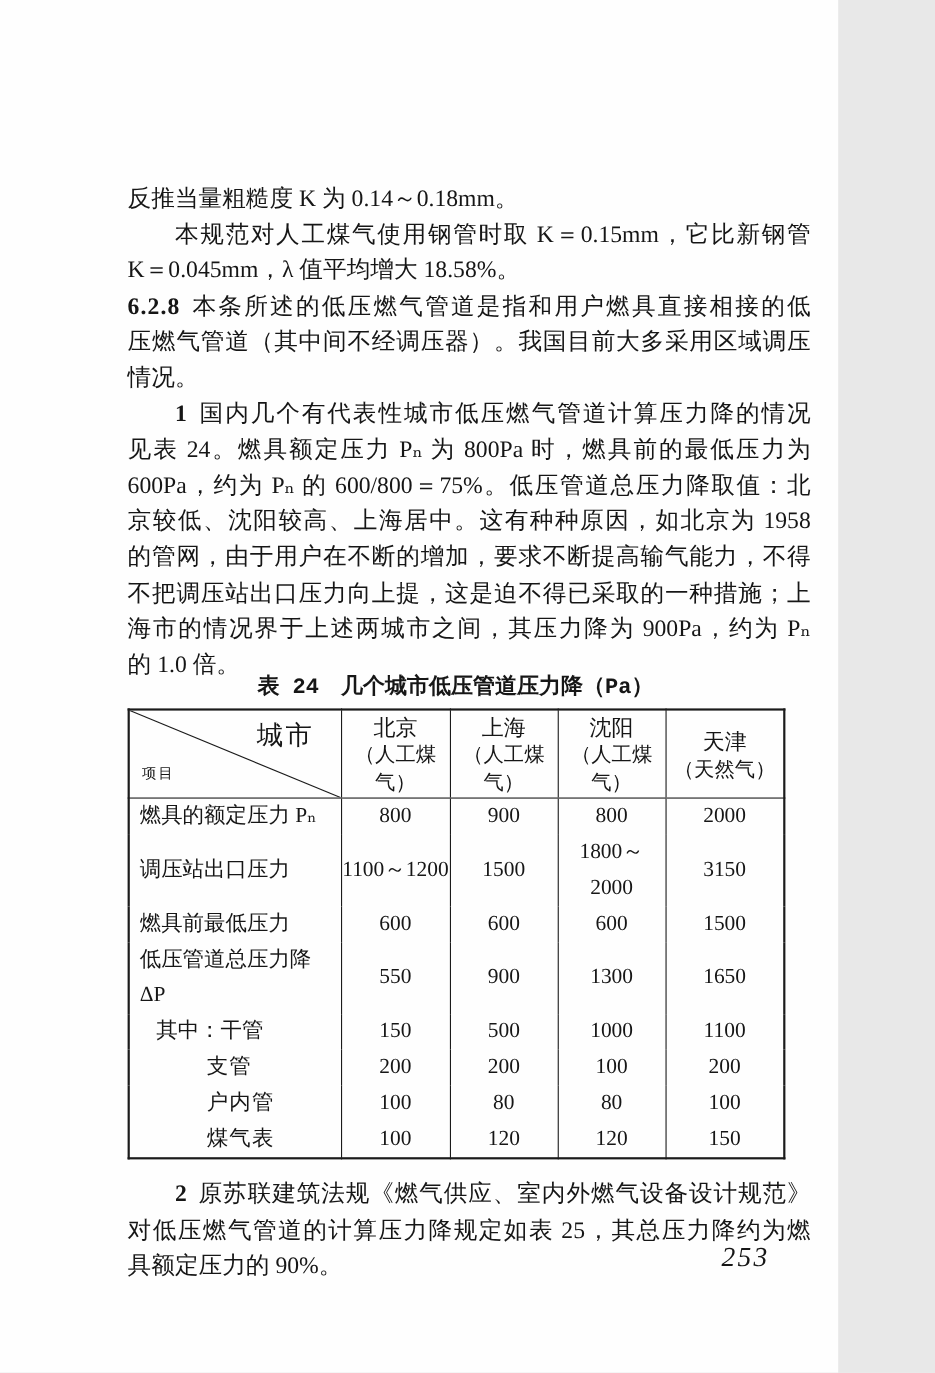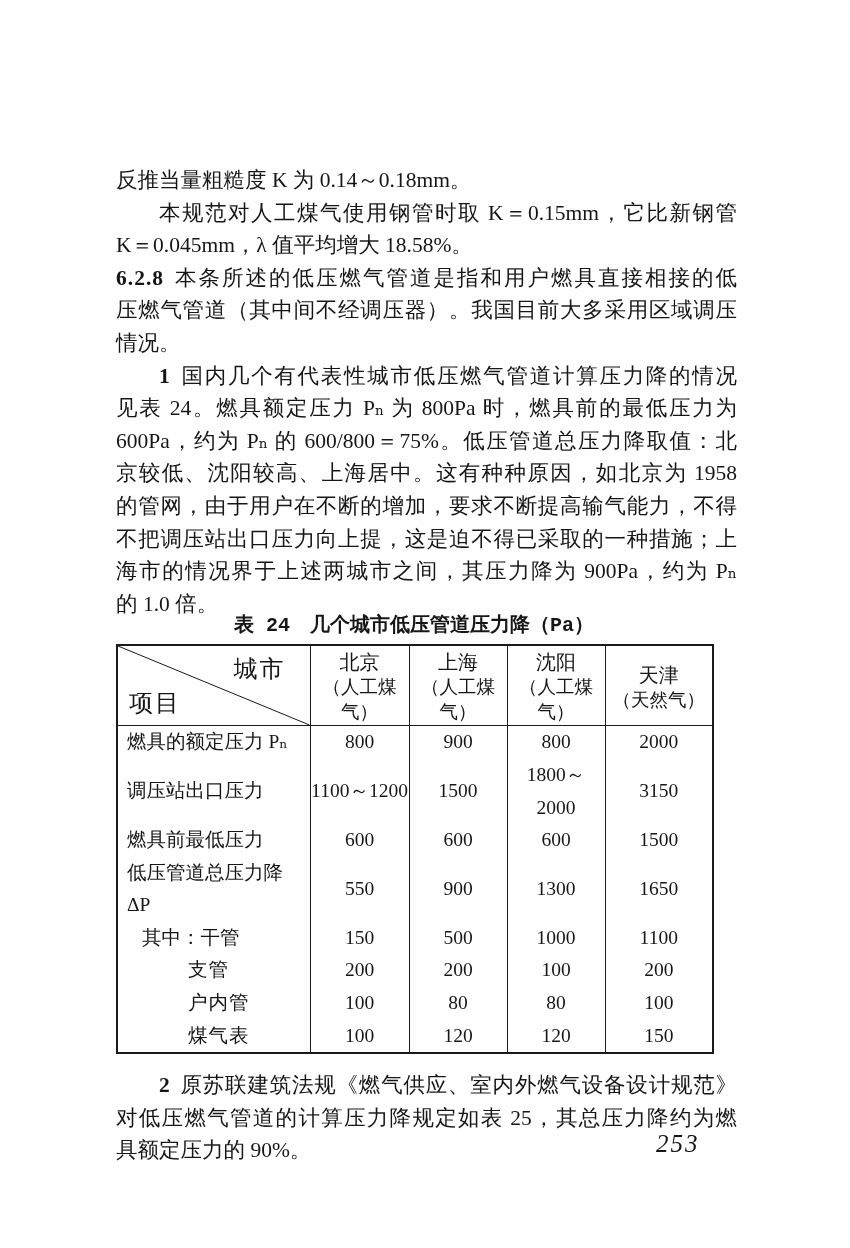--- a/index.html
+++ b/index.html
@@ -1,18 +1,18 @@
 <!DOCTYPE html>
 <html><head>
 <meta charset="utf-8">
 <style>
   html,body{margin:0;padding:0;background:#e8e8e8;}
   .page{
     position:relative;
-    width:850px;height:1248px;
+    width:762px;height:1248px;
     background:#fefefe;
     color:#161616;
     font-family:"Liberation Serif","DejaVu Serif",serif;
     overflow:hidden;
   }
   .text-col{
     position:absolute;
     left:116px;top:164px;width:621px;
     font-size:21.5px;
     line-height:32.6px;
@@ -55,21 +55,21 @@
   .t24 thead th{
     border-bottom:1.3px solid #1b1b1b;
     height:65px;
   }
   .t24 tbody td{height:30px;}
   .hcity{font-size:20px;line-height:25px;padding-top:4px;text-align:center;}
   .hgas{font-size:18.5px;line-height:25px;text-align:center;}
   th.corner{position:relative;}
   th.corner svg{position:absolute;left:0;top:0;width:100%;height:100%;}
   .corner-top{position:absolute;top:7px;right:24px;font-size:24px;letter-spacing:2px;}
-  .corner-bottom{position:absolute;bottom:6px;left:11px;font-size:24px;letter-spacing:2px;margin-top:48px;}
+  .corner-bottom{position:absolute;bottom:6px;left:11px;font-size:13px;letter-spacing:2px;margin-top:48px;}
   td.lab{text-align:left;padding-left:9px;}
   td.lab.ind1{padding-left:24px;margin-top:36px;}
   td.lab.ind2{padding-left:70px;letter-spacing:1px;}
   td.val{text-align:center;}
   
   .after-table{margin-top:15px;}
   
   .page-number{
     position:absolute;
     left:656px;top:1130px;

